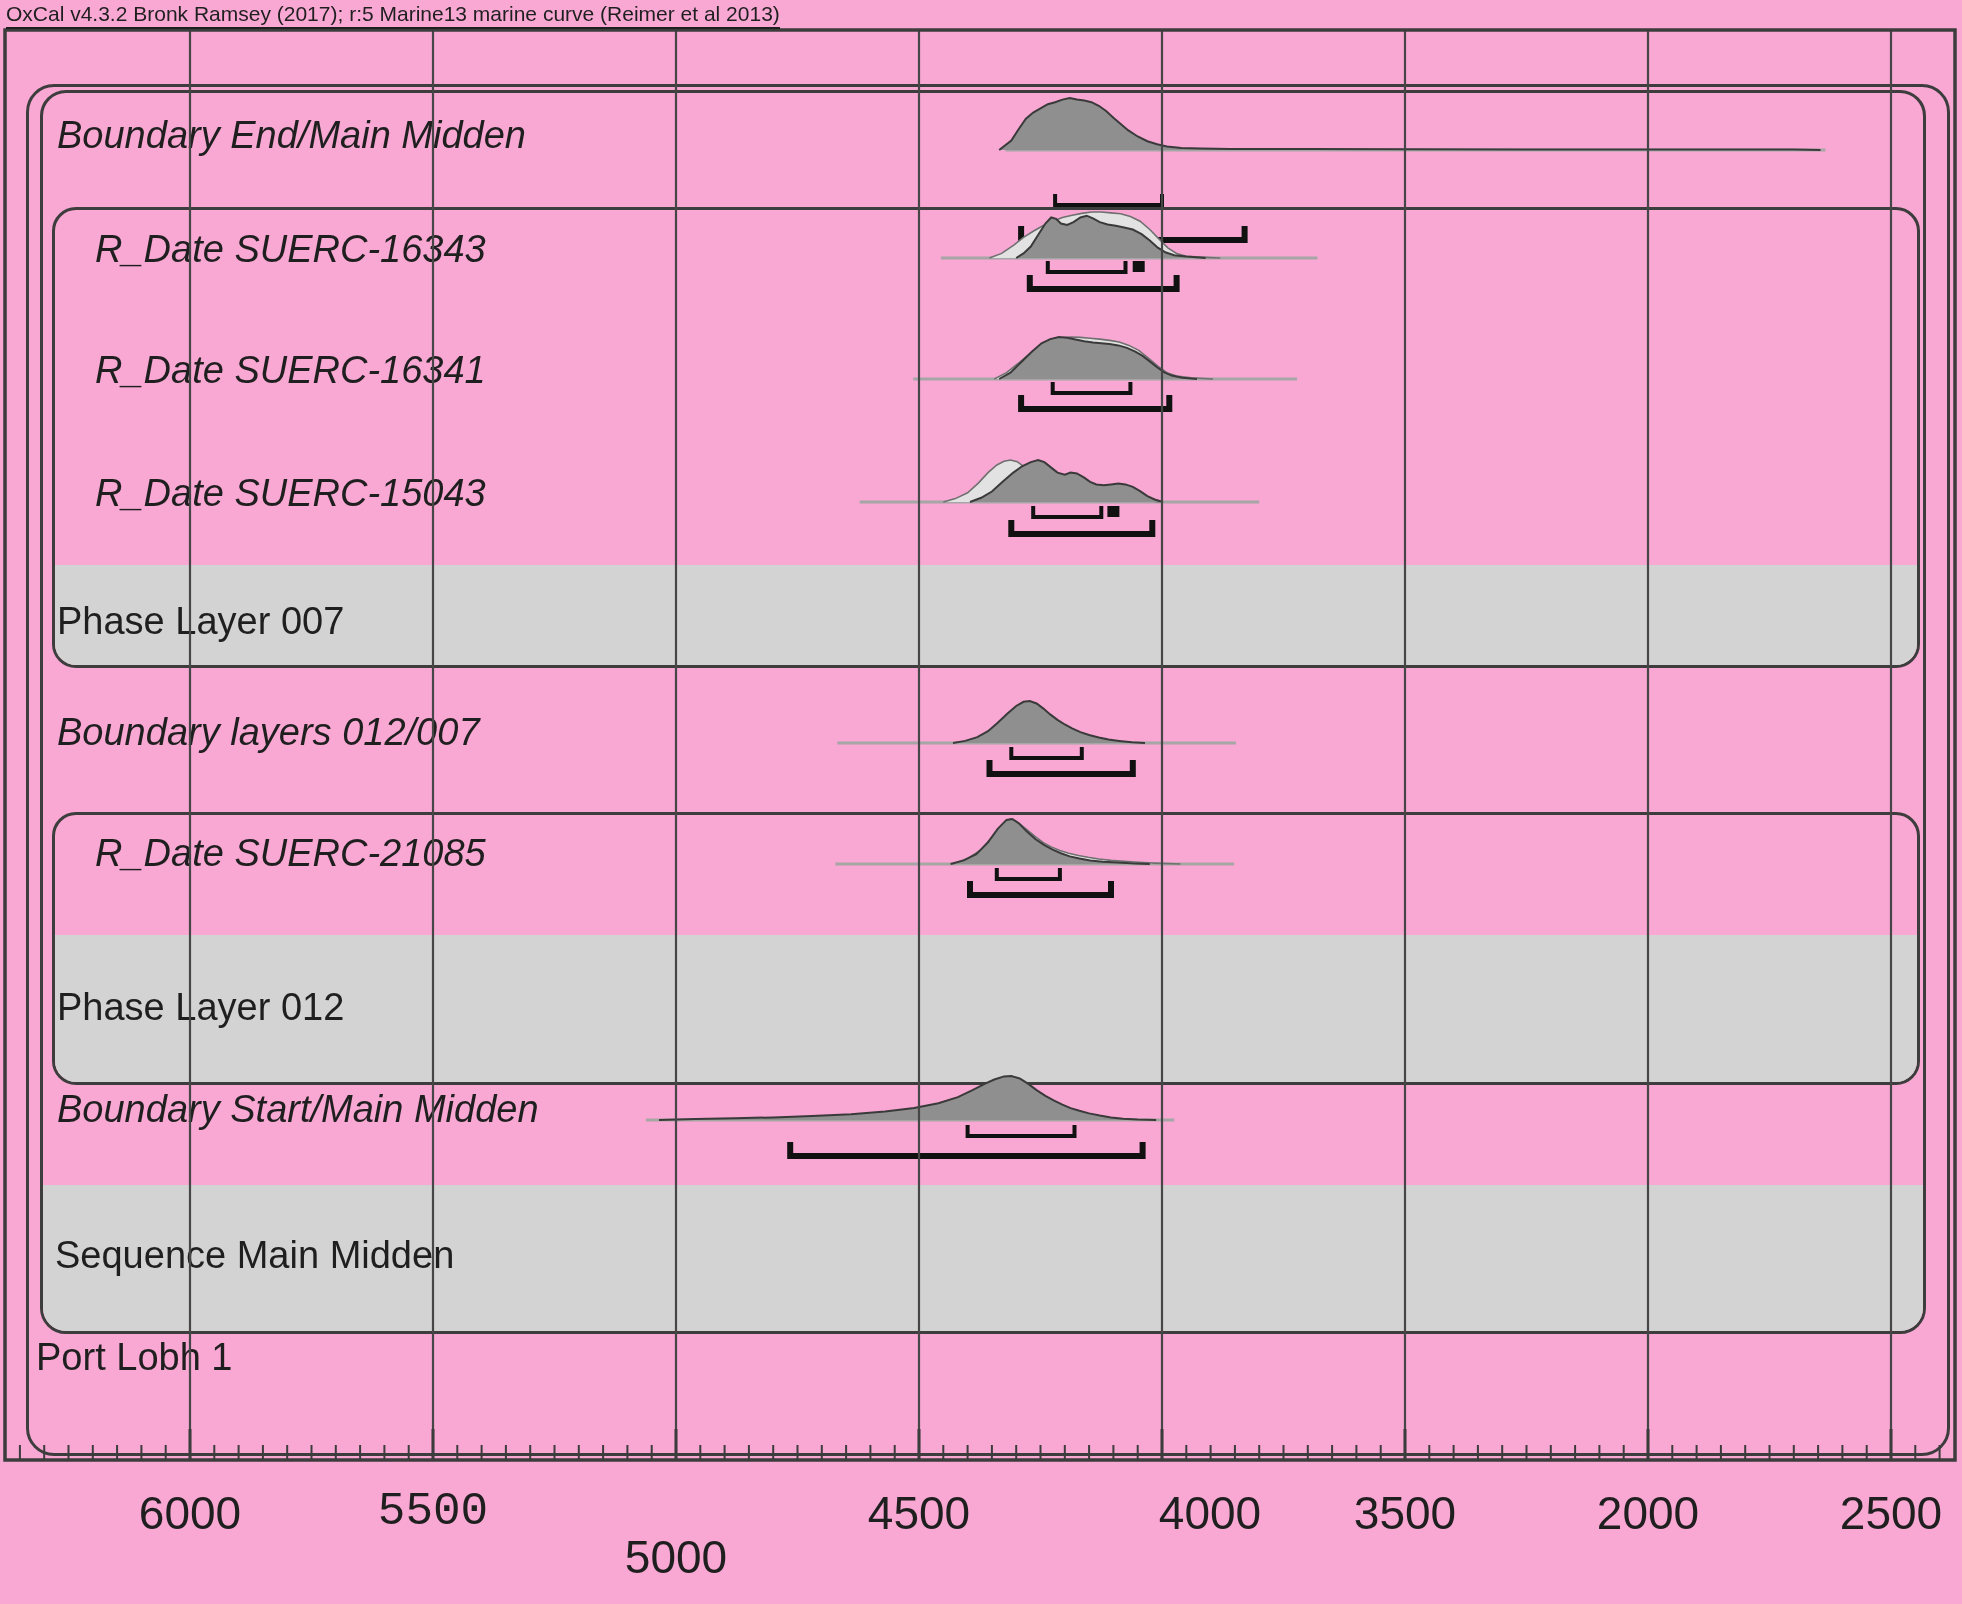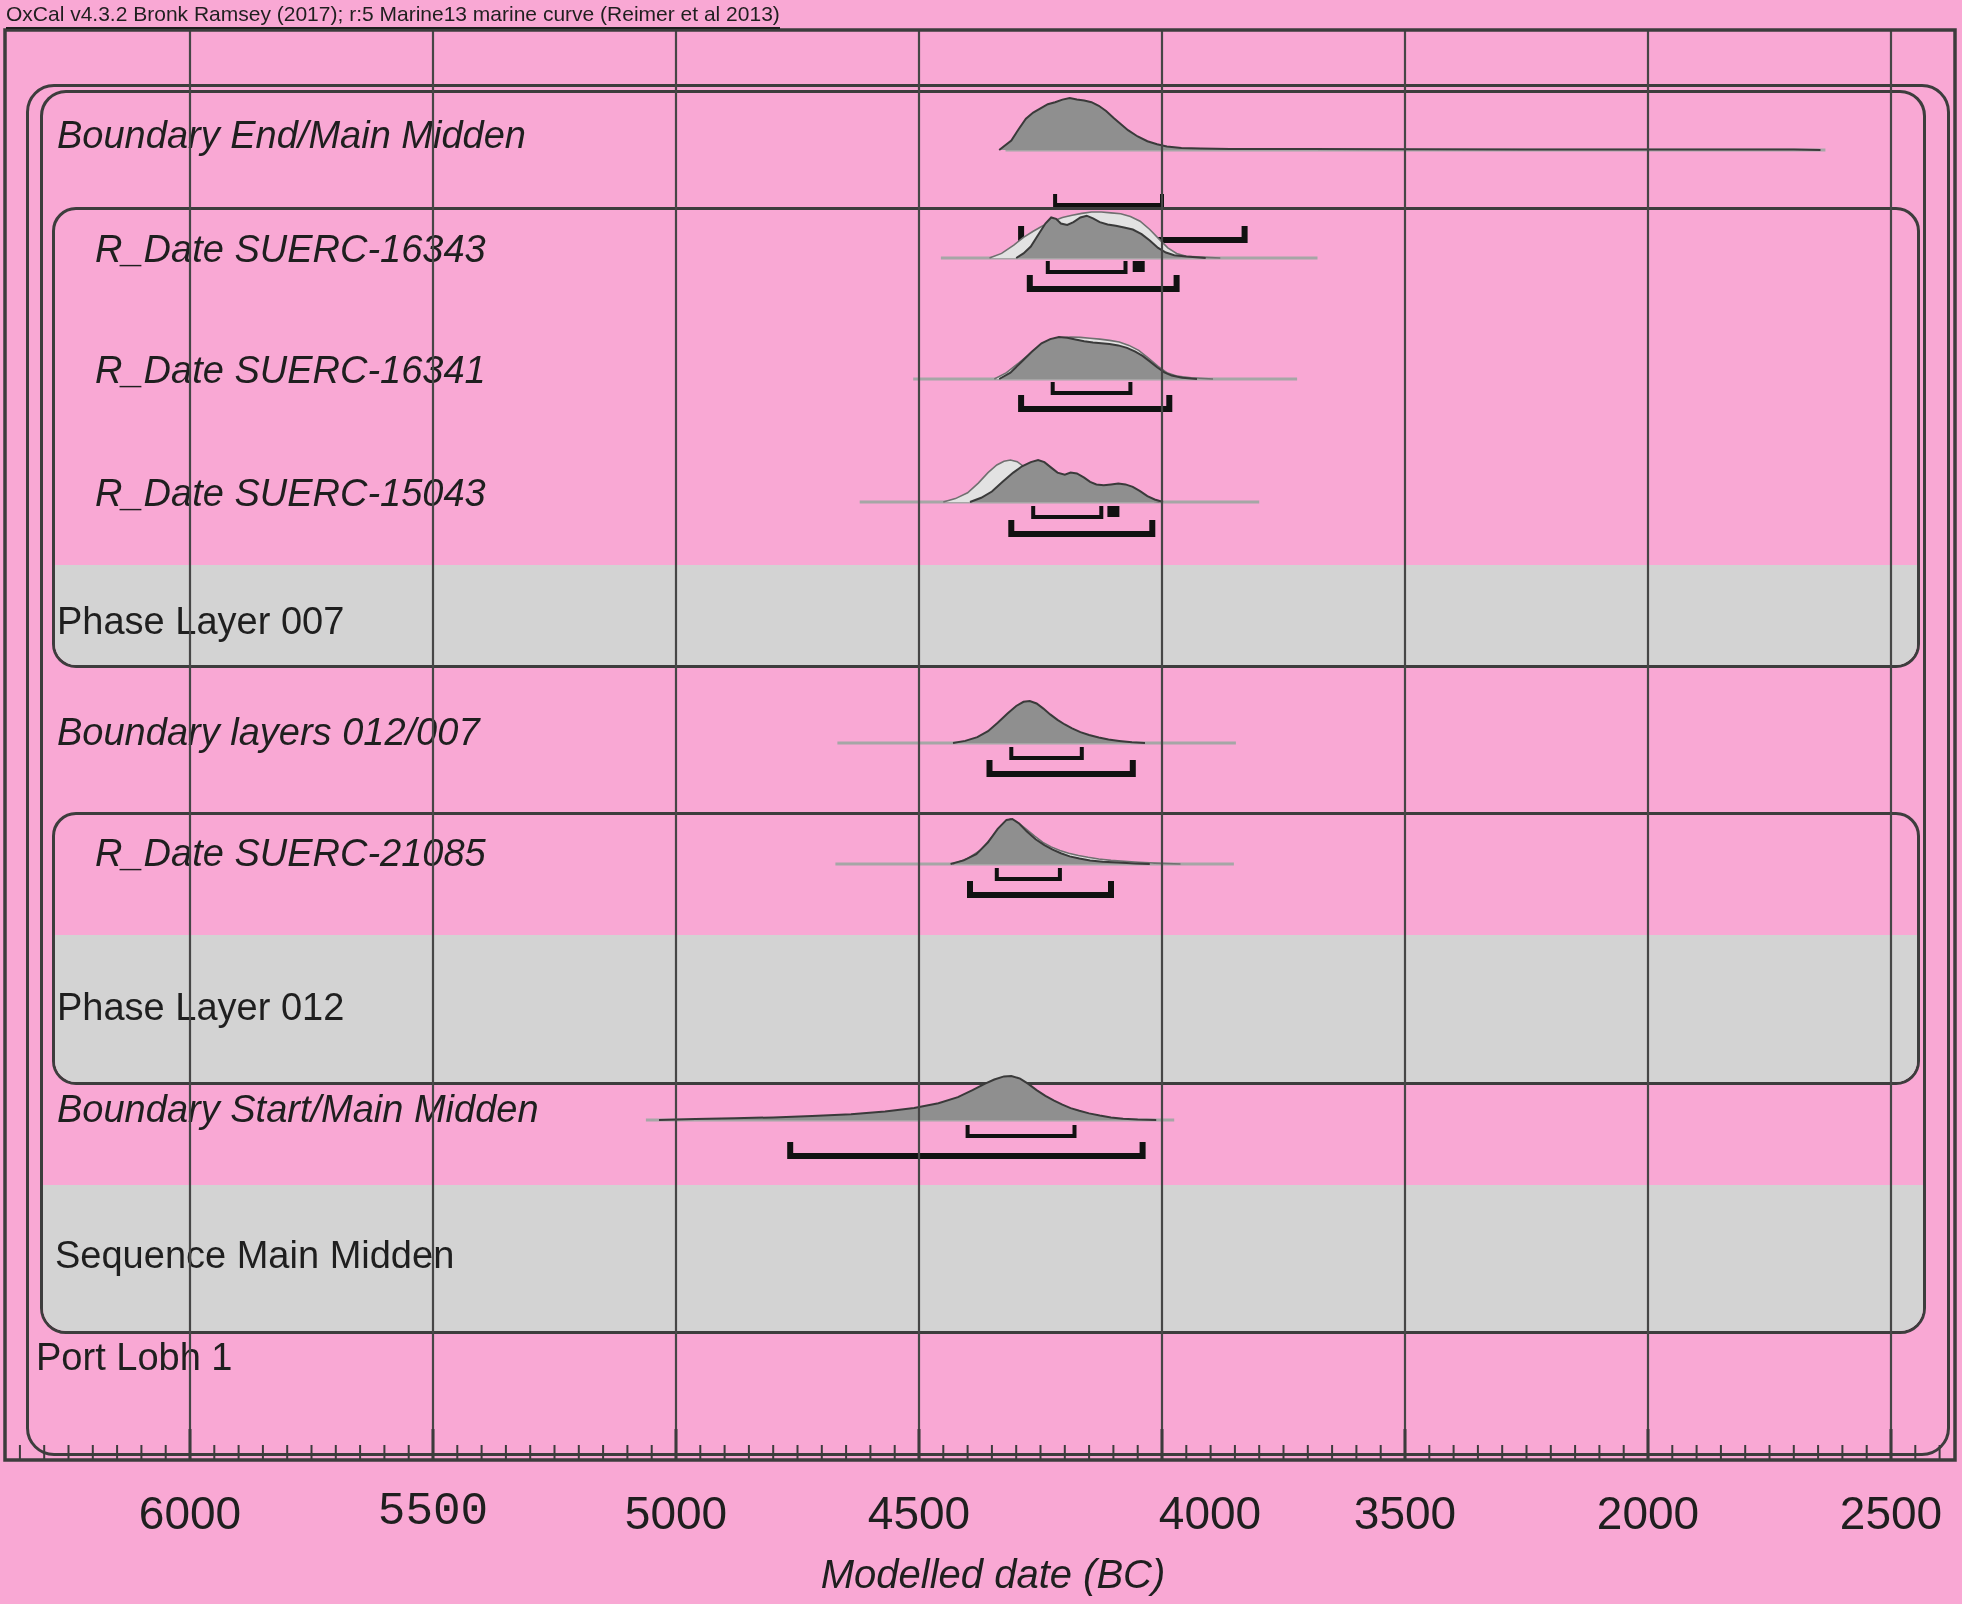--- a/index.html
+++ b/index.html
@@ -42,28 +42,27 @@
       <div class="lbl it" style="left: 95px; top: 250px;">R_Date SUERC-16343</div>
       <div class="lbl it" style="left: 95px; top: 371px;">R_Date SUERC-16341</div>
       <div class="lbl it" style="left: 95px; top: 494px;">R_Date SUERC-15043</div>
       <div class="lbl it" style="left: 57px; top: 733px;">Boundary layers 012/007</div>
       <div class="lbl it" style="left: 95px; top: 854px;">R_Date SUERC-21085</div>
       <div class="lbl it" style="left: 57px; top: 1110px;">Boundary Start/Main Midden</div>
     </div>
   <div id="axis-layer">
       <div class="axis-num" style="left: 190px;">6000</div>
       <div class="axis-num" style="left: 433px; font-family: Liberation Mono, monospace;">5500</div>
-      <div class="axis-num" style="left: 676px;">5000</div>
+      <div class="axis-num" style="left: 676px; margin-top: 44px;">5000</div>
       <div class="axis-num" style="left: 919px;">4500</div>
       <div class="axis-num" style="left: 1162px; margin-left: 48px;">4000</div>
       <div class="axis-num" style="left: 1405px; text-align: right;">3500</div>
       <div class="axis-num" style="left: 1648px;">2000</div>
       <div class="axis-num" style="left: 1891px;">2500</div>
     </div>
-  <div class="xlabel" style="left:993px;">Modelled date (BC)</div>
   <svg class="overlay" id="plot-svg" width="1962" height="1604">
       <line x1="1005.5" y1="150" x2="1825.4" y2="150" stroke="#a6a6a6" stroke-width="3"></line>
       <path d="M999.2,150.0L1011.3,140.6L1018.6,129.2L1025.9,118.8L1033.2,112.6L1040.5,108.4L1047.8,104.2L1055.1,102.2L1062.4,99.6L1069.7,98.0L1076.9,99.6L1084.2,100.6L1091.5,102.2L1098.8,105.8L1106.1,111.0L1113.4,117.8L1120.7,124.0L1128.0,130.2L1137.7,136.5L1147.4,141.2L1157.1,144.3L1166.9,146.4L1181.4,147.9L1200.9,148.4L1230.0,149.0L1307.8,149.0L1405.0,149.2L1550.8,149.5L1696.6,149.5L1793.8,149.6L1820.5,150.0Z" fill="#8f8f8f" stroke="none"></path>
       <path d="M999.2,150.0L1011.3,140.6L1018.6,129.2L1025.9,118.8L1033.2,112.6L1040.5,108.4L1047.8,104.2L1055.1,102.2L1062.4,99.6L1069.7,98.0L1076.9,99.6L1084.2,100.6L1091.5,102.2L1098.8,105.8L1106.1,111.0L1113.4,117.8L1120.7,124.0L1128.0,130.2L1137.7,136.5L1147.4,141.2L1157.1,144.3L1166.9,146.4L1181.4,147.9L1200.9,148.4L1230.0,149.0L1307.8,149.0L1405.0,149.2L1550.8,149.5L1696.6,149.5L1793.8,149.6L1820.5,150.0" fill="none" stroke="#3a3a3a" stroke-width="2"></path>
       <path d="M1055.1,194 L1055.1,205 L1162.0,205 L1162.0,194" fill="none" stroke="#111111" stroke-width="4"></path>
       <path d="M1021.1,226 L1021.1,240 L1244.6,240 L1244.6,226" fill="none" stroke="#111111" stroke-width="6"></path>
       <line x1="940.9" y1="258" x2="1317.5" y2="258" stroke="#a6a6a6" stroke-width="3"></line>
       <path d="M989.5,258.0L1001.6,253.4L1013.8,245.1L1023.5,237.3L1033.2,231.3L1042.9,225.8L1052.7,221.2L1062.4,217.5L1072.1,215.2L1081.8,213.4L1091.5,212.0L1101.3,212.0L1111.0,212.9L1120.7,213.8L1130.4,216.6L1140.1,221.2L1149.8,229.5L1159.6,239.6L1167.8,247.9L1176.6,253.4L1186.3,256.2L1200.9,257.1L1220.3,258.0Z" fill="#e2e2e2" stroke="none"></path>
       <path d="M989.5,258.0L1001.6,253.4L1013.8,245.1L1023.5,237.3L1033.2,231.3L1042.9,225.8L1052.7,221.2L1062.4,217.5L1072.1,215.2L1081.8,213.4L1091.5,212.0L1101.3,212.0L1111.0,212.9L1120.7,213.8L1130.4,216.6L1140.1,221.2L1149.8,229.5L1159.6,239.6L1167.8,247.9L1176.6,253.4L1186.3,256.2L1200.9,257.1L1220.3,258.0" fill="none" stroke="#707070" stroke-width="1.6"></path>
       <path d="M1016.2,258.0L1023.5,253.4L1030.8,246.5L1038.1,235.0L1045.4,223.5L1051.2,217.5L1056.1,218.9L1060.9,223.5L1067.2,224.9L1073.5,222.1L1080.4,217.5L1086.7,215.7L1093.0,218.4L1099.8,222.1L1107.6,224.4L1115.8,225.8L1124.1,227.6L1132.8,229.5L1141.6,234.1L1149.8,240.5L1158.1,247.9L1165.9,252.5L1174.2,255.2L1186.3,256.6L1205.7,258.0Z" fill="#8f8f8f" stroke="none"></path>

